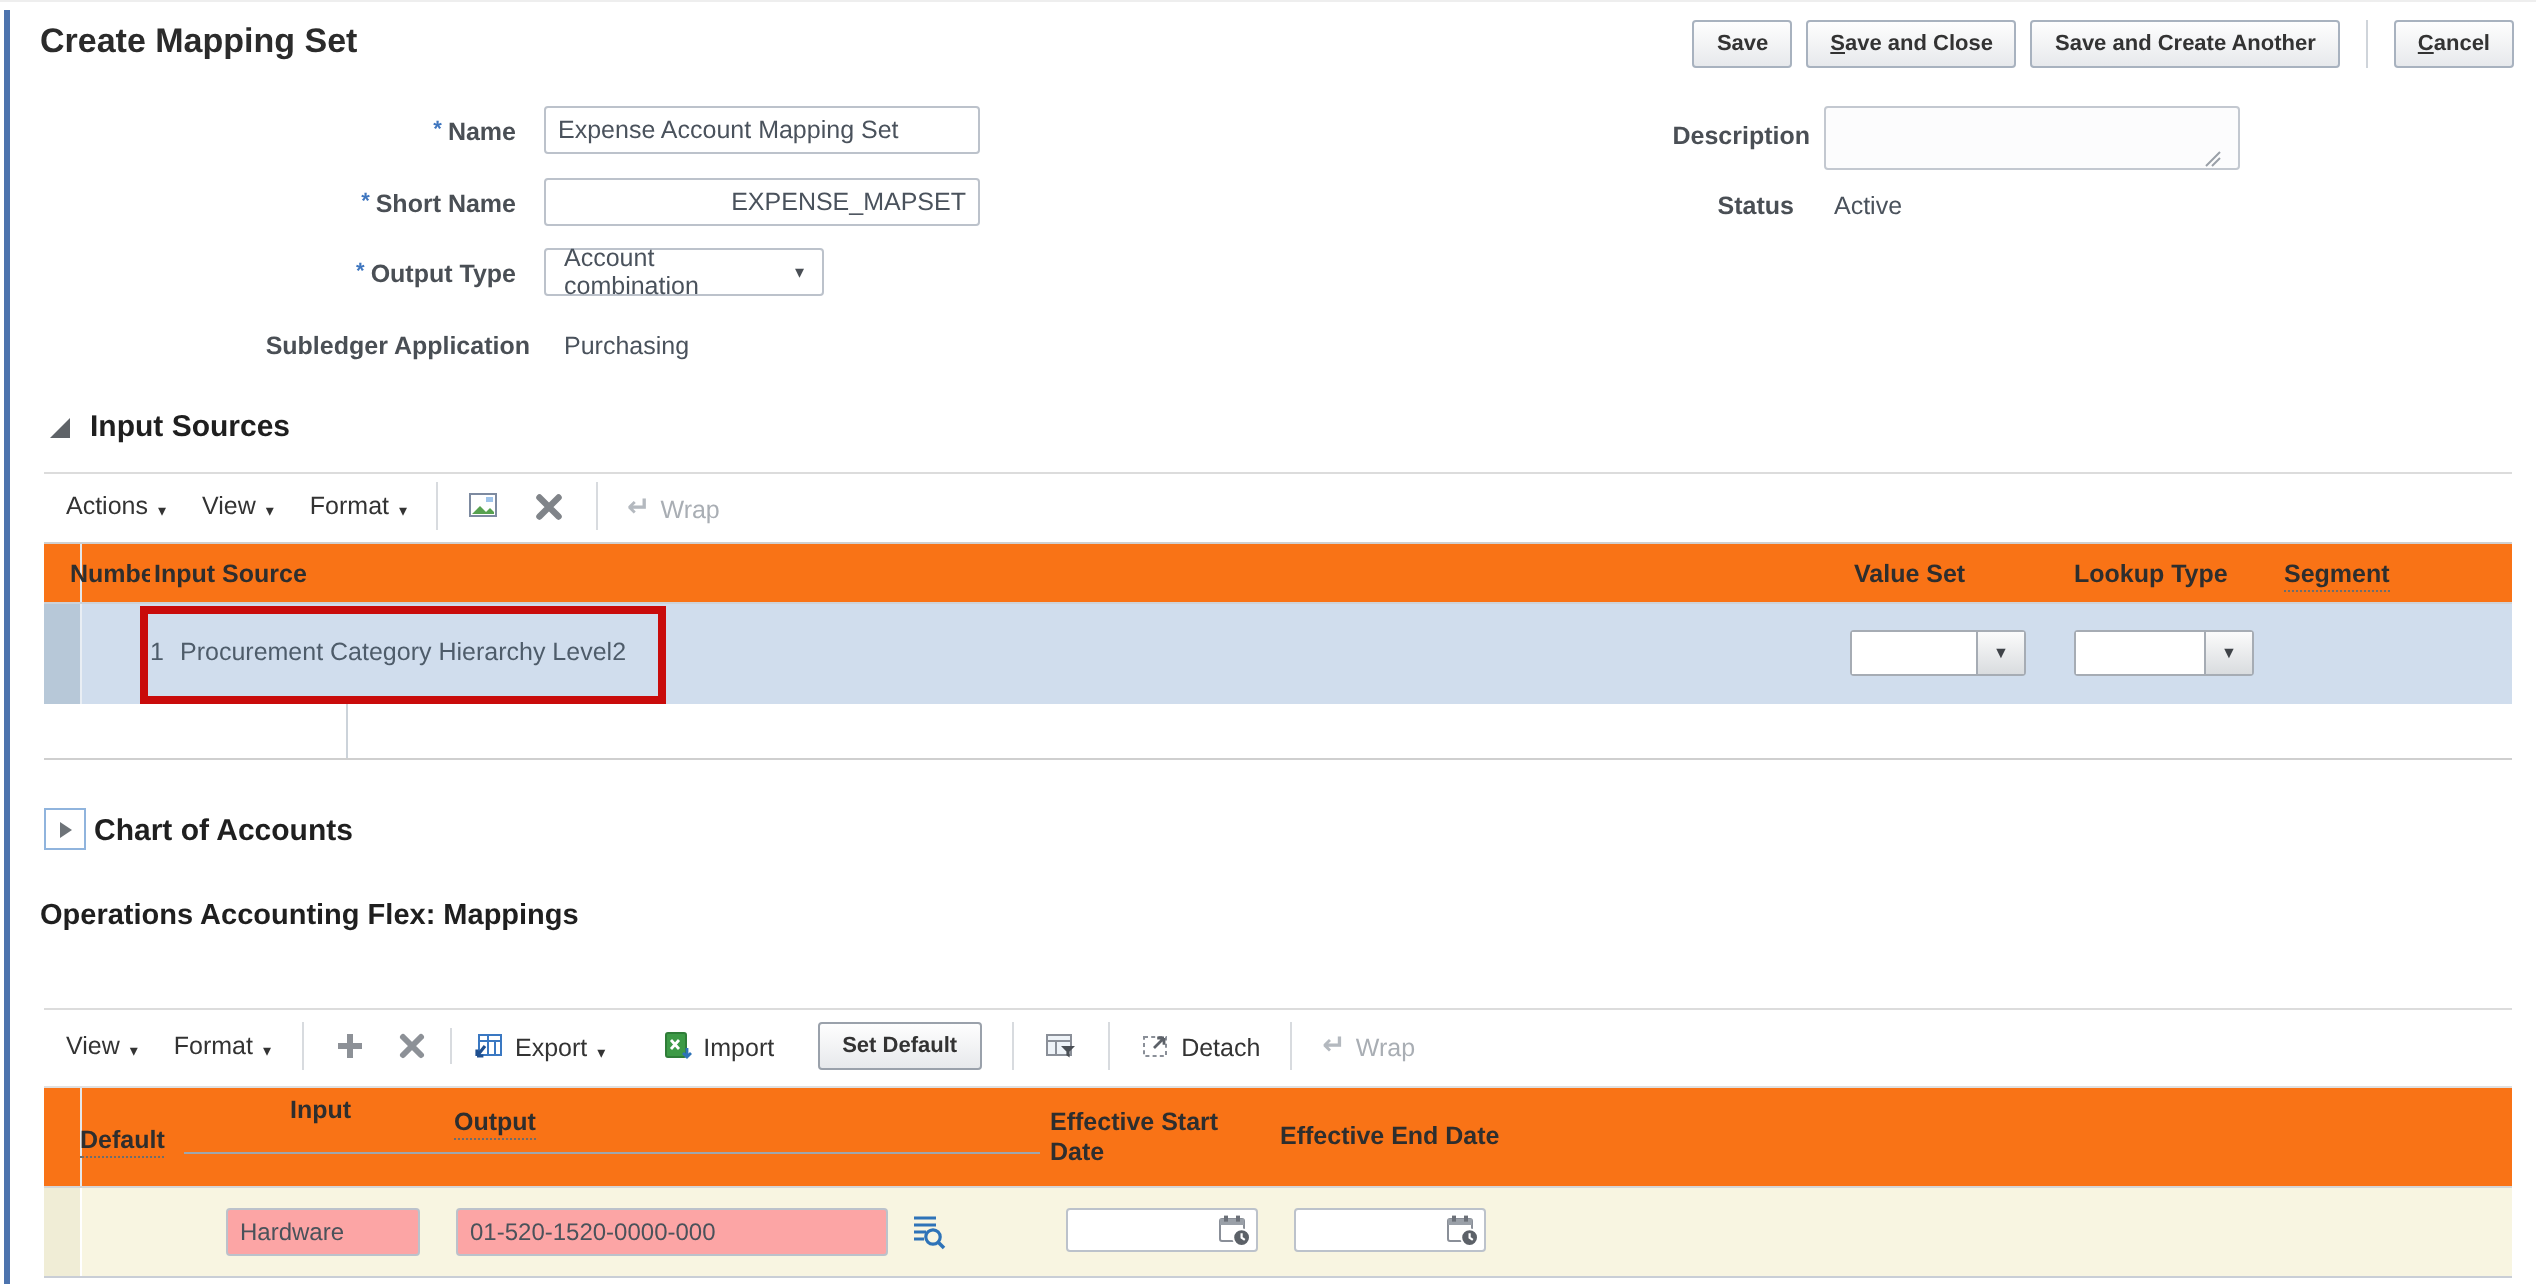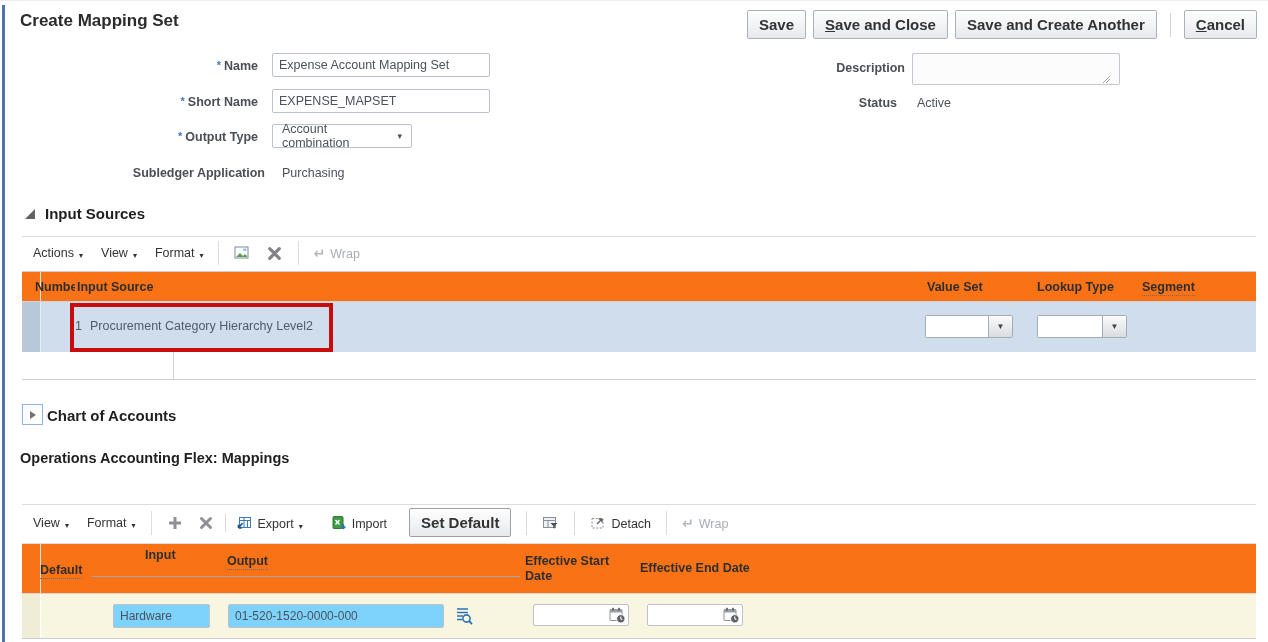--- a/index.html
+++ b/index.html
@@ -1,21 +1,21 @@
 <!DOCTYPE html>
 <html><head>
 <meta charset="utf-8">
 <style>
   html,body{margin:0;padding:0;background:#fff;}
   body{font-family:"Liberation Sans","DejaVu Sans",sans-serif;color:#333;}
   .screen{position:relative;width:1268px;height:642px;background:#fff;overflow:hidden;border-top:1px solid #eee;}
   .left-bar{position:absolute;left:2px;top:4px;width:3px;height:638px;background:#4d74ae;}
   .page-title{position:absolute;left:20px;top:10px;font-size:17px;font-weight:bold;color:#2b2b2b;}
   .header-actions{position:absolute;top:9px;right:11px;display:flex;align-items:center;gap:7px;}
-  .btn{font-family:inherit;font-size:15px;font-weight:bold;color:#333;background:linear-gradient(#fefefe,#e7e9ec);border:1px solid #a8b2bf;border-radius:2px;padding:5px 11px;cursor:pointer;white-space:nowrap;}
+  .btn{font-family:inherit;font-size:11px;font-weight:bold;color:#333;background:linear-gradient(#fefefe,#e7e9ec);border:1px solid #a8b2bf;border-radius:2px;padding:5px 11px;cursor:pointer;white-space:nowrap;}
   .vsep{width:1px;height:24px;background:#cfd4da;margin:0 6px;}
   .flabel{position:absolute;font-size:12.5px;font-weight:bold;color:#4a4f55;text-align:right;white-space:nowrap;}
   .req{color:#3f76bf;margin-right:3px;font-size:11px;vertical-align:top;}
   .fvalue{position:absolute;font-size:12.5px;color:#4a525c;}
   .tinput{position:absolute;height:20px;border:1px solid #bcc2cb;border-radius:2px;padding:1px 6px;font-family:inherit;font-size:12.5px;color:#4a525c;background:#fff;}
   .ddl{position:absolute;height:22px;border:1px solid #bcc2cb;border-radius:2px;background:#fff;display:flex;align-items:center;padding:0 9px;font-size:12.5px;color:#4a525c;gap:10px;cursor:pointer;}
   .caret{font-size:9px;color:#4a4f55;}
   .dtext{position:absolute;left:912px;top:52px;width:198px;height:26px;border:1px solid #c3c8d0;border-radius:2px;background:#fcfcfd;resize:none;font-family:inherit;font-size:12.5px;color:#4a525c;padding:2px 4px;}
   .rhandle{position:absolute;left:1102px;top:74px;}
   .sec-header{position:absolute;display:flex;align-items:center;gap:9px;cursor:pointer;}
@@ -39,21 +39,21 @@
   .cellddl .dfield{flex:1;background:#fff;}
   .cellddl .dbtn{width:23px;background:linear-gradient(#fbfbfb,#d9dcdf);border-left:1px solid #a6acb4;display:flex;align-items:center;justify-content:center;font-size:8px;color:#3f4348;}
   .redbox{position:absolute;border:4px solid #c90b0b;z-index:6;pointer-events:none;box-sizing:border-box;}
   .hline{position:absolute;height:1px;background:#cfcfcf;}
   .vline{position:absolute;width:1px;background:#ccd3da;}
   .disc-box{position:absolute;width:19px;height:19px;border:1px solid #90b4dd;background:#fff;display:flex;align-items:center;justify-content:center;cursor:pointer;}
   .h2title{position:absolute;font-size:14.5px;font-weight:bold;color:#1f1f1f;}
   .note{position:absolute;font-size:12px;color:#4c4c4c;}
   .row2{position:absolute;background:#f8f5e1;}
   .rowsel2{position:absolute;left:0;top:0;bottom:0;width:18px;background:#f0edd6;border-right:1px solid #fff;}
-  .rinput{position:absolute;height:20px;border:1px solid #bcc2cb;border-radius:2px;padding:1px 6px;font-family:inherit;font-size:12px;color:#4a525a;background:#7dd3fc;}
+  .rinput{position:absolute;height:20px;border:1px solid #bcc2cb;border-radius:2px;padding:1px 6px;font-family:inherit;font-size:12px;color:#4a525a;background:#fca5a5;}
   .datebox{position:absolute;height:22px;border:1px solid #bcc2cb;border-radius:2px;background:#fff;display:flex;align-items:center;justify-content:flex-end;padding-right:2px;box-sizing:border-box;}
   u{text-decoration:underline;}
 </style>
 </head>
 <body>
 
 <div class="screen">
   <div class="left-bar"></div>
 
   <div class="page-title">Create Mapping Set</div>
@@ -62,21 +62,21 @@
     <button class="btn"><u>S</u>ave and Close</button>
     <button class="btn">Save and Create Another</button>
     <span class="vsep"></span>
     <button class="btn"><u>C</u>ancel</button>
   </div>
 
   <div class="flabel" style="left:20px;top:58px;width:238px;"><span class="req">*</span><span>Name</span></div>
   <input class="tinput" style="left: 272px; top: 52px; width: 204px;" value="Expense Account Mapping Set">
 
   <div class="flabel" style="left:20px;top:94px;width:238px;"><span class="req">*</span><span>Short Name</span></div>
-  <input class="tinput" style="left: 272px; top: 88px; width: 204px;" value="EXPENSE_MAPSET">
+  <input class="tinput" style="left: 272px; top: 88px; width: 204px; text-align: right;" value="EXPENSE_MAPSET">
 
   <div class="flabel" style="left:20px;top:129px;width:238px;"><span class="req">*</span><span>Output Type</span></div>
   <div class="ddl" style="left:272px;top:123px;width:120px;">
     <span style="flex:1;">Account combination</span>
     <span class="caret">▾</span>
   </div>
 
   <div class="flabel" style="left:20px;top:165px;width:245px;">Subledger Application</div>
   <div class="fvalue" style="left:282px;top:165px;">Purchasing</div>
 

